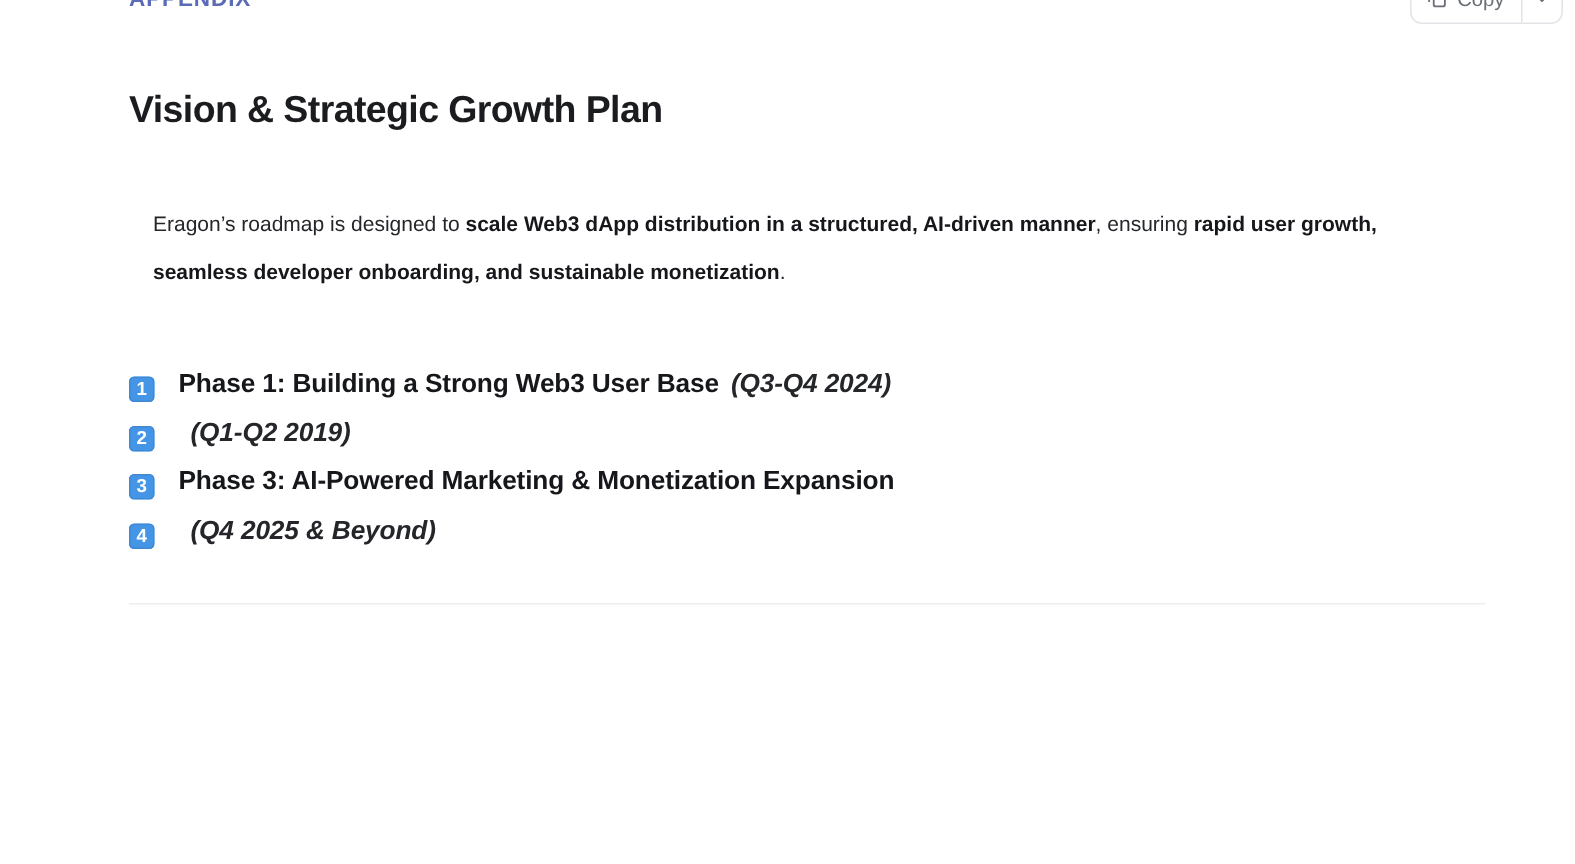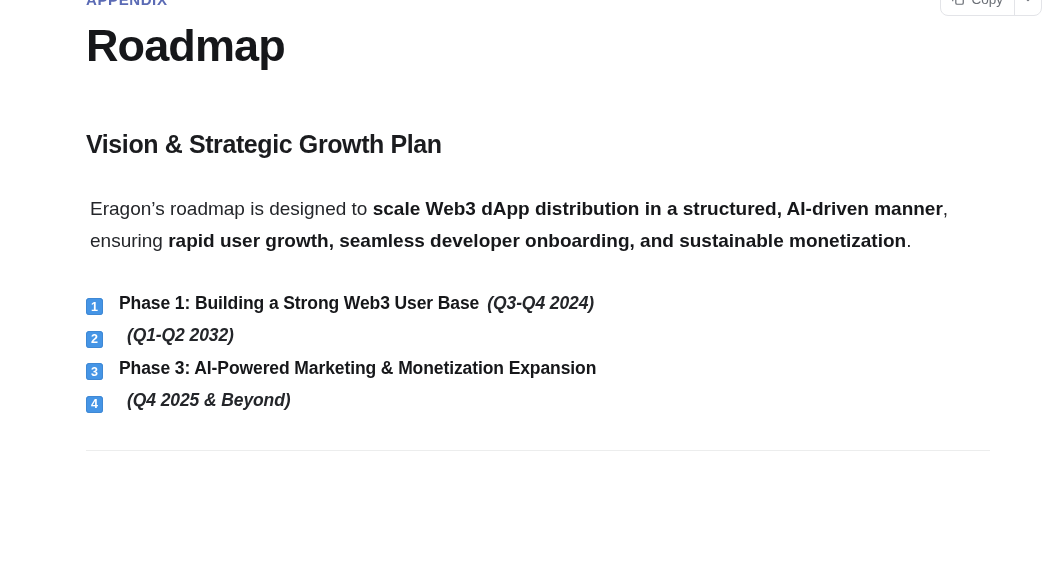--- a/index.html
+++ b/index.html
@@ -104,23 +104,23 @@
     margin: 0;
     padding-top: 58px;
     font-size: 25px;
     line-height: 1.25;
     font-weight: 700;
     letter-spacing: -0.4px;
     color: #1b1c1f;
   }
 
   p.body-text {
-    margin: 4px;
+    margin: 16px;
     padding-top: 28px;
-    font-size: 19px;
+    font-size: 14px;
     line-height: 32px;
     color: #24262a;
     max-width: 945px;
   }
   p.body-text.second {
     padding-top: 26px;
   }
   p.body-text b {
     font-weight: 700;
     color: #16171a;
@@ -204,36 +204,35 @@
           <path d="M2.5 4.5 6 8l3.5-3.5"></path>
         </svg>
       </span>
     </button>
   </div>
 
   <div class="eyebrow">APPENDIX</div>
 
   <div class="content">
 
-    <h1 class="doc-title">Roadmap</h1>
 
     <h2 class="section-title">Vision &amp; Strategic Growth Plan</h2>
 
     <p class="body-text"><span>Eragon’s roadmap is designed to </span><b>scale Web3 dApp distribution in a structured, AI-driven manner</b><span>, ensuring </span><b>rapid user growth, seamless developer onboarding, and sustainable monetization</b><span>.</span></p>
 
 
     <ul class="phase-list">
       <li class="phase-item">
         <span class="keycap">1</span>
         <span class="phase-label">Phase 1: Building a Strong Web3 User Base</span>
         <span class="phase-period">(Q3-Q4 2024)</span>
       </li>
       <li class="phase-item">
         <span class="keycap">2</span>
-        <span class="phase-period">(Q1-Q2 2032)</span>
+        <span class="phase-period">(Q1-Q2 2019)</span>
       </li>
       <li class="phase-item">
         <span class="keycap">3</span>
         <span class="phase-label">Phase 3: AI-Powered Marketing &amp; Monetization Expansion</span>
       </li>
       <li class="phase-item">
         <span class="keycap">4</span>
         <span class="phase-period">(Q4 2025 &amp; Beyond)</span>
       </li>
     </ul>

